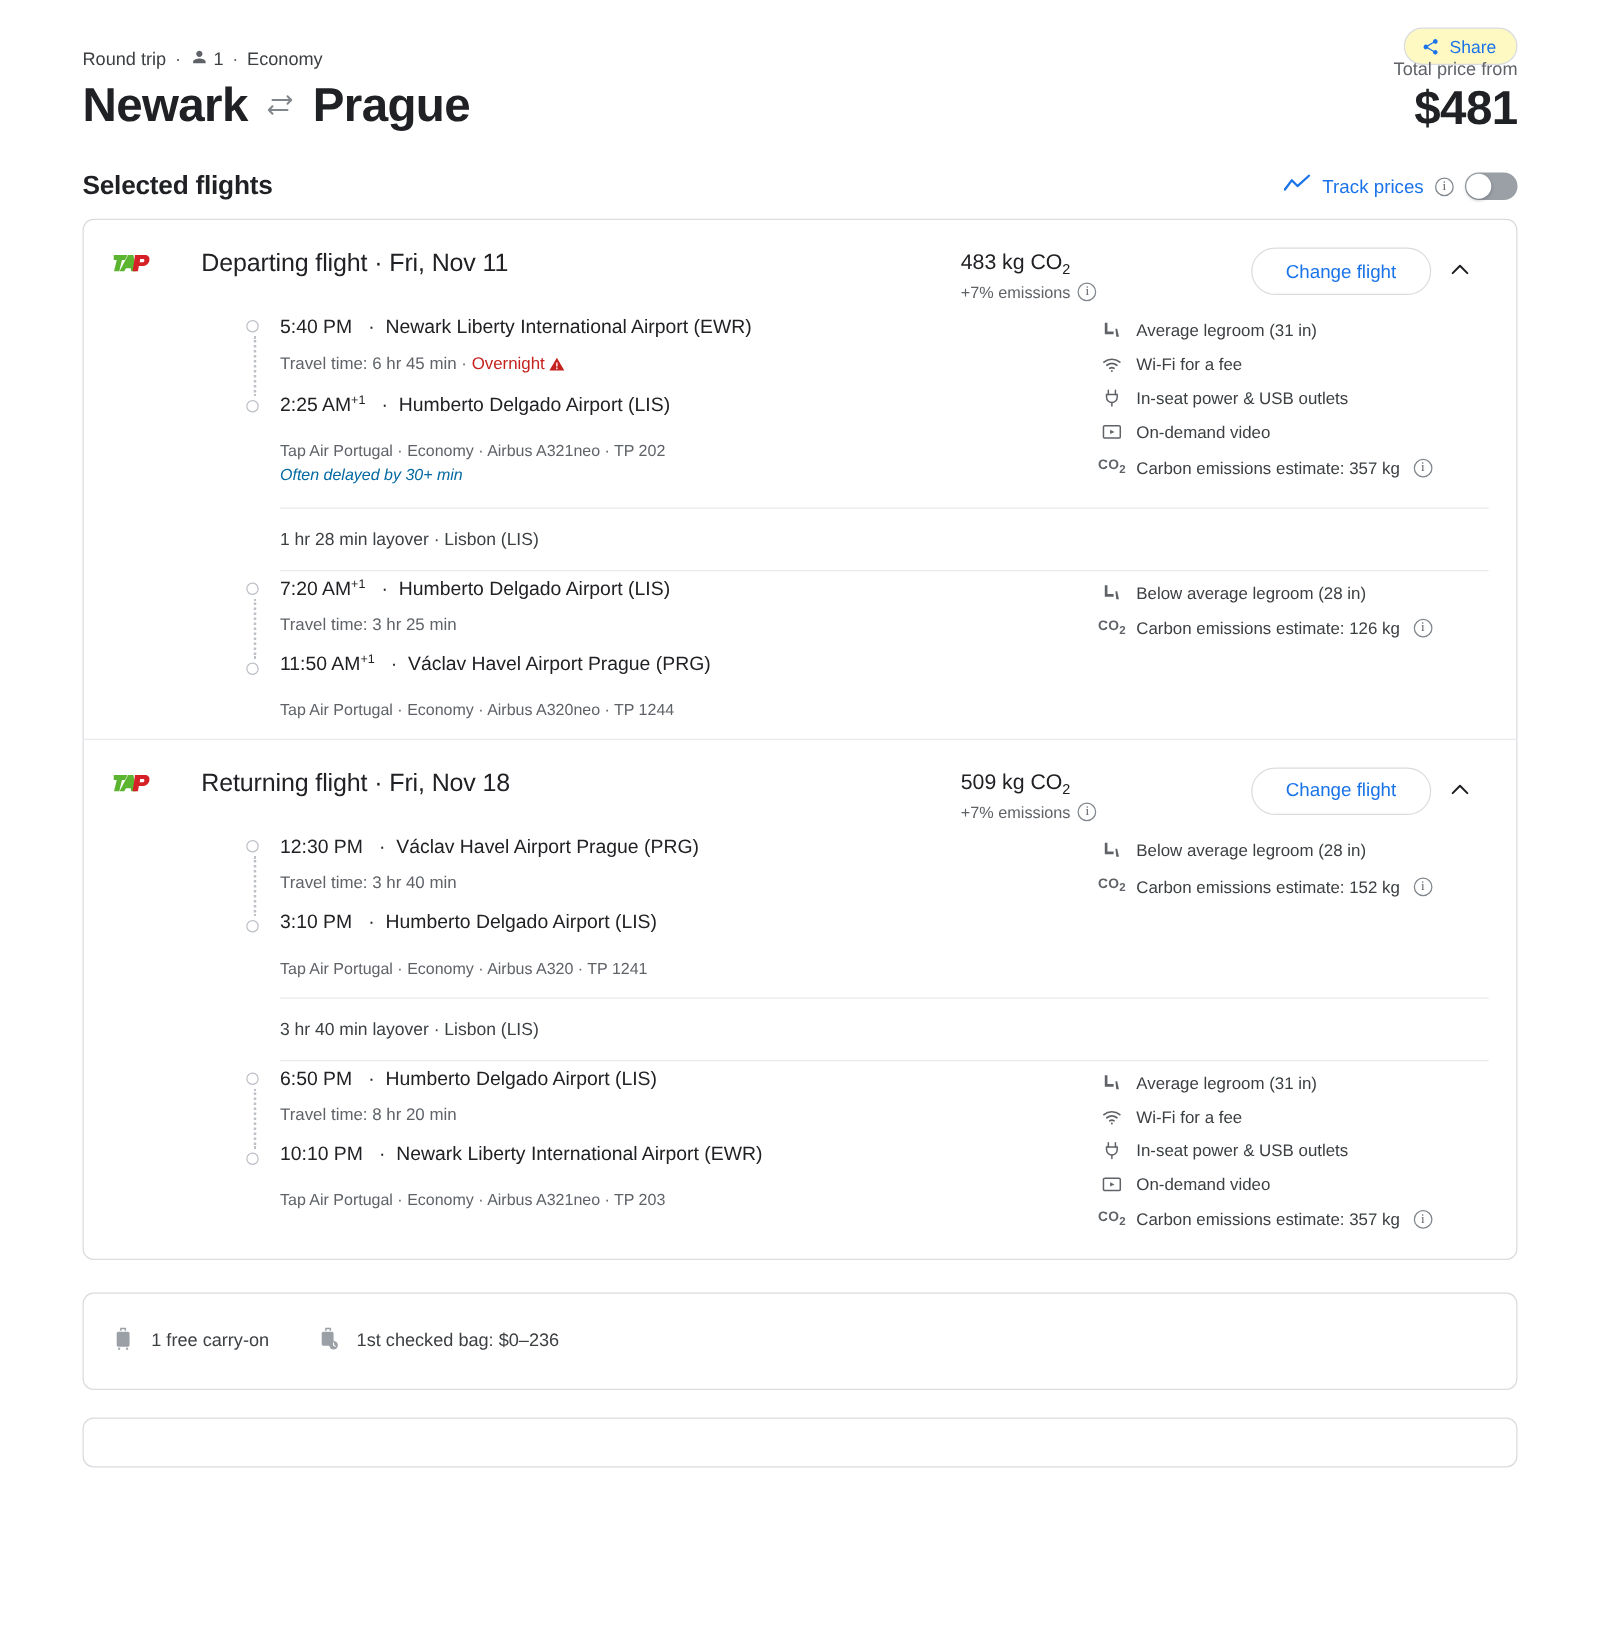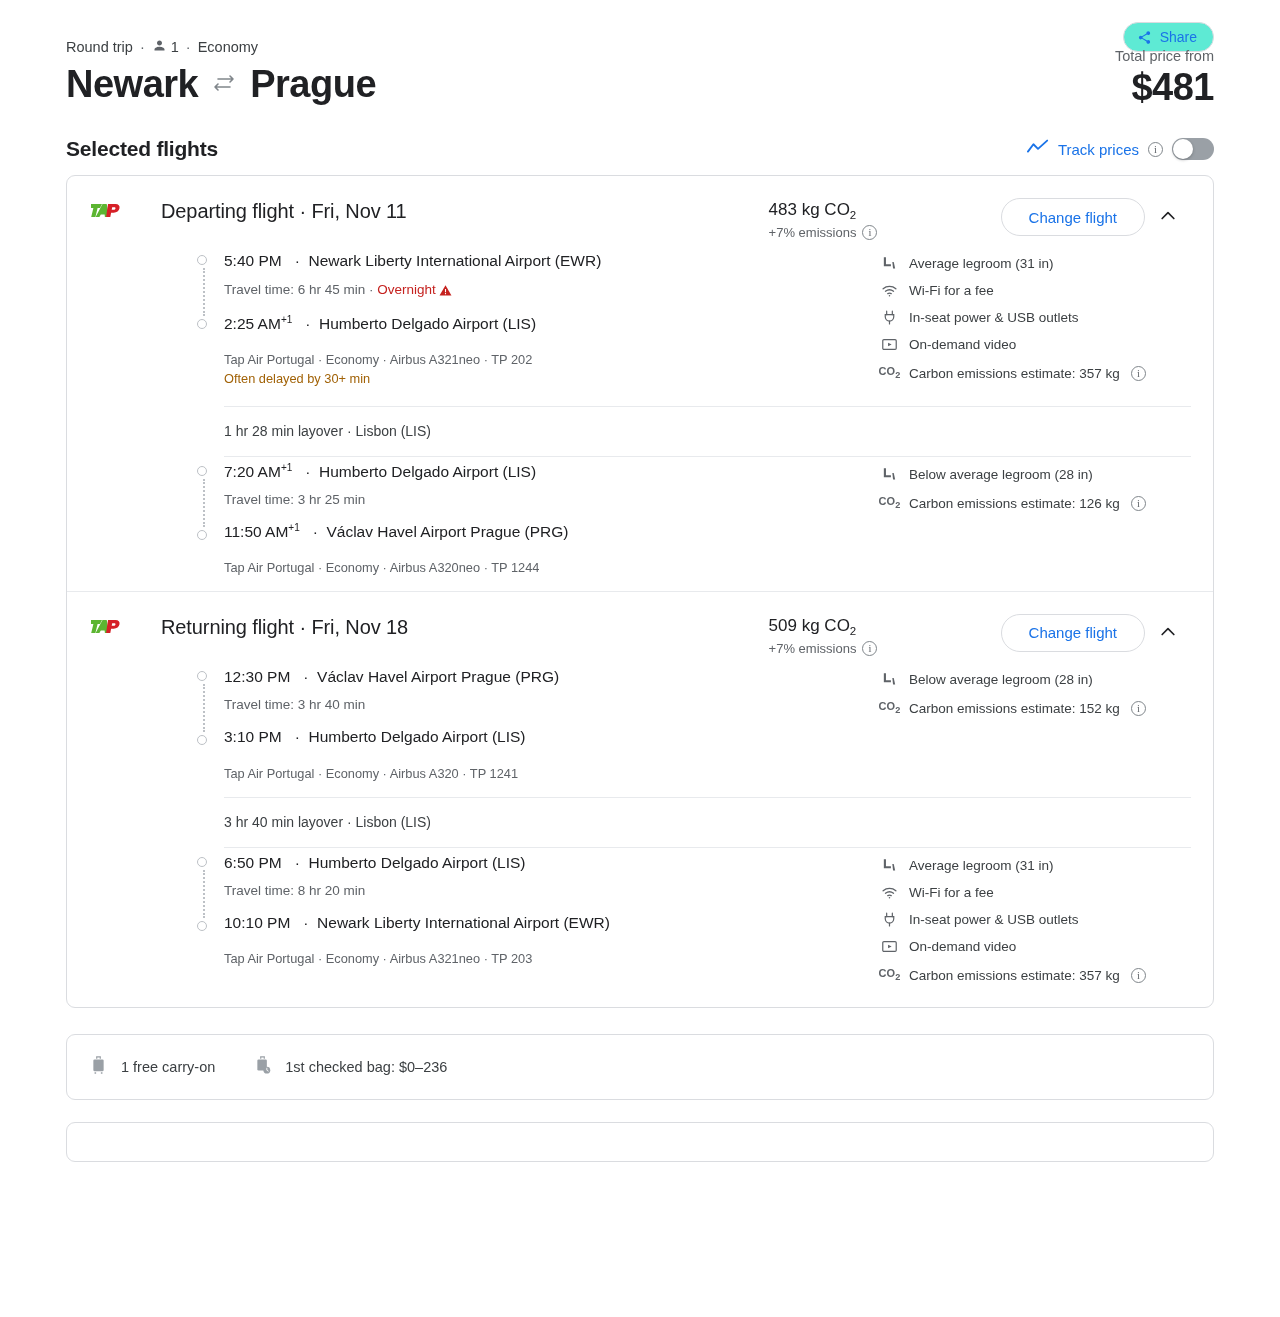--- a/index.html
+++ b/index.html
@@ -12,21 +12,21 @@
     overflow: hidden;
   }
   .page { position: relative; width: 1280px; height: 1317px; padding: 0 66px; }
 
   
   .share-row { display: flex; justify-content: flex-end; padding-top: 22px; }
   .share-btn {
     display: inline-flex; align-items: center; gap: 8px;
     border: 1px solid #dadce0; border-radius: 16px;
     height: 30px; padding: 0 16px 0 13px;
-    color: #1a73e8; font-size: 14px; background: #5eead4; cursor: pointer;
+    color: #1a73e8; font-size: 14px; background: #fef9c3; cursor: pointer;
   }
   .share-btn svg { display: block; }
 
   .head-line { display: flex; align-items: flex-start; justify-content: space-between; margin-top: -14px; }
   .trip-meta { display: flex; align-items: center; gap: 7px; font-size: 14.5px; color: #3c4043; }
   .trip-meta .dot { color: #5f6368; }
   .pax { display: inline-flex; align-items: center; gap: 4px; }
   .route { font-size: 38px; font-weight: 700; letter-spacing: -.5px; display: flex; align-items: center; gap: 14px; margin-top: 7px; color: #202124; }
   .route .swap { color: #80868b; font-size: 21px; line-height: 1; }
   .price-block { text-align: right; padding-top: 10px; }
@@ -65,33 +65,33 @@
   .timeline { position: absolute; left: 108px; top: 9px; width: 14px; }
   .tl-dot { width: 10px; height: 10px; border: 1.4px solid #bdc1c6; border-radius: 50%; background: #fff; }
   .tl-line { margin: 3px auto; width: 2px; border-left: 2px dotted #bdc1c6; }
   .seg-body { padding-left: 27px; padding-top: 1px; flex: 1; }
   .seg-row { font-size: 15.5px; color: #202124; line-height: 20px; }
   .seg-row .sup { font-size: 10px; vertical-align: super; }
   .seg-mid { font-size: 13.5px; color: #5f6368; margin: 10px 0 11px; }
   .warn { color: #c5221f; }
   .warn-tri { display: inline-block; vertical-align: -2px; margin-left: 3px; }
   .seg-meta { font-size: 12.8px; color: #5f6368; margin-top: 18px; }
-  .seg-delay { font-size: 12.8px; color: #a16207; margin-top: 4px; }
+  .seg-delay { font-size: 12.8px; color: #0369a1; margin-top: 4px; font-style: italic; }
   .amen { width: 310px; flex: 0 0 310px; padding-top: 4px; }
   .amen-row { display: flex; align-items: center; gap: 11px; font-size: 13.5px; color: #3c4043; line-height: 27px; }
   .amen-ico { width: 17px; flex: 0 0 17px; display: flex; justify-content: center; color: #5f6368; }
   .co2-ico { font-size: 11px; font-weight: 700; letter-spacing: .2px; }
   .seg-pad-b { padding-bottom: 16px; }
 
   .layover { display: flex; padding: 0 22px; }
   .layover-inner { margin-left: 108px; padding: 14px 0 0 27px; flex: 1; }
   .layover-text { font-size: 14px; color: #3c4043; padding-bottom: 17px; }
   .layover-rule { border-top: 1px solid #e8eaed; }
 
-  .baggage { border: 1px solid #dadce0; border-radius: 9px; margin-top: 26px; height: 66px;
+  .baggage { border: 1px solid #dadce0; border-radius: 9px; margin-top: 26px; height: 78px;
     display: flex; align-items: center; padding: 0 22px; gap: 38px; }
   .bag-item { display: flex; align-items: center; gap: 13px; font-size: 14.5px; color: #3c4043; }
   .next-card { border: 1px solid #dadce0; border-radius: 9px; margin-top: 22px; height: 40px; }
 </style>
 </head>
 <body>
 
 <div class="page">
 
   <div class="share-row">

